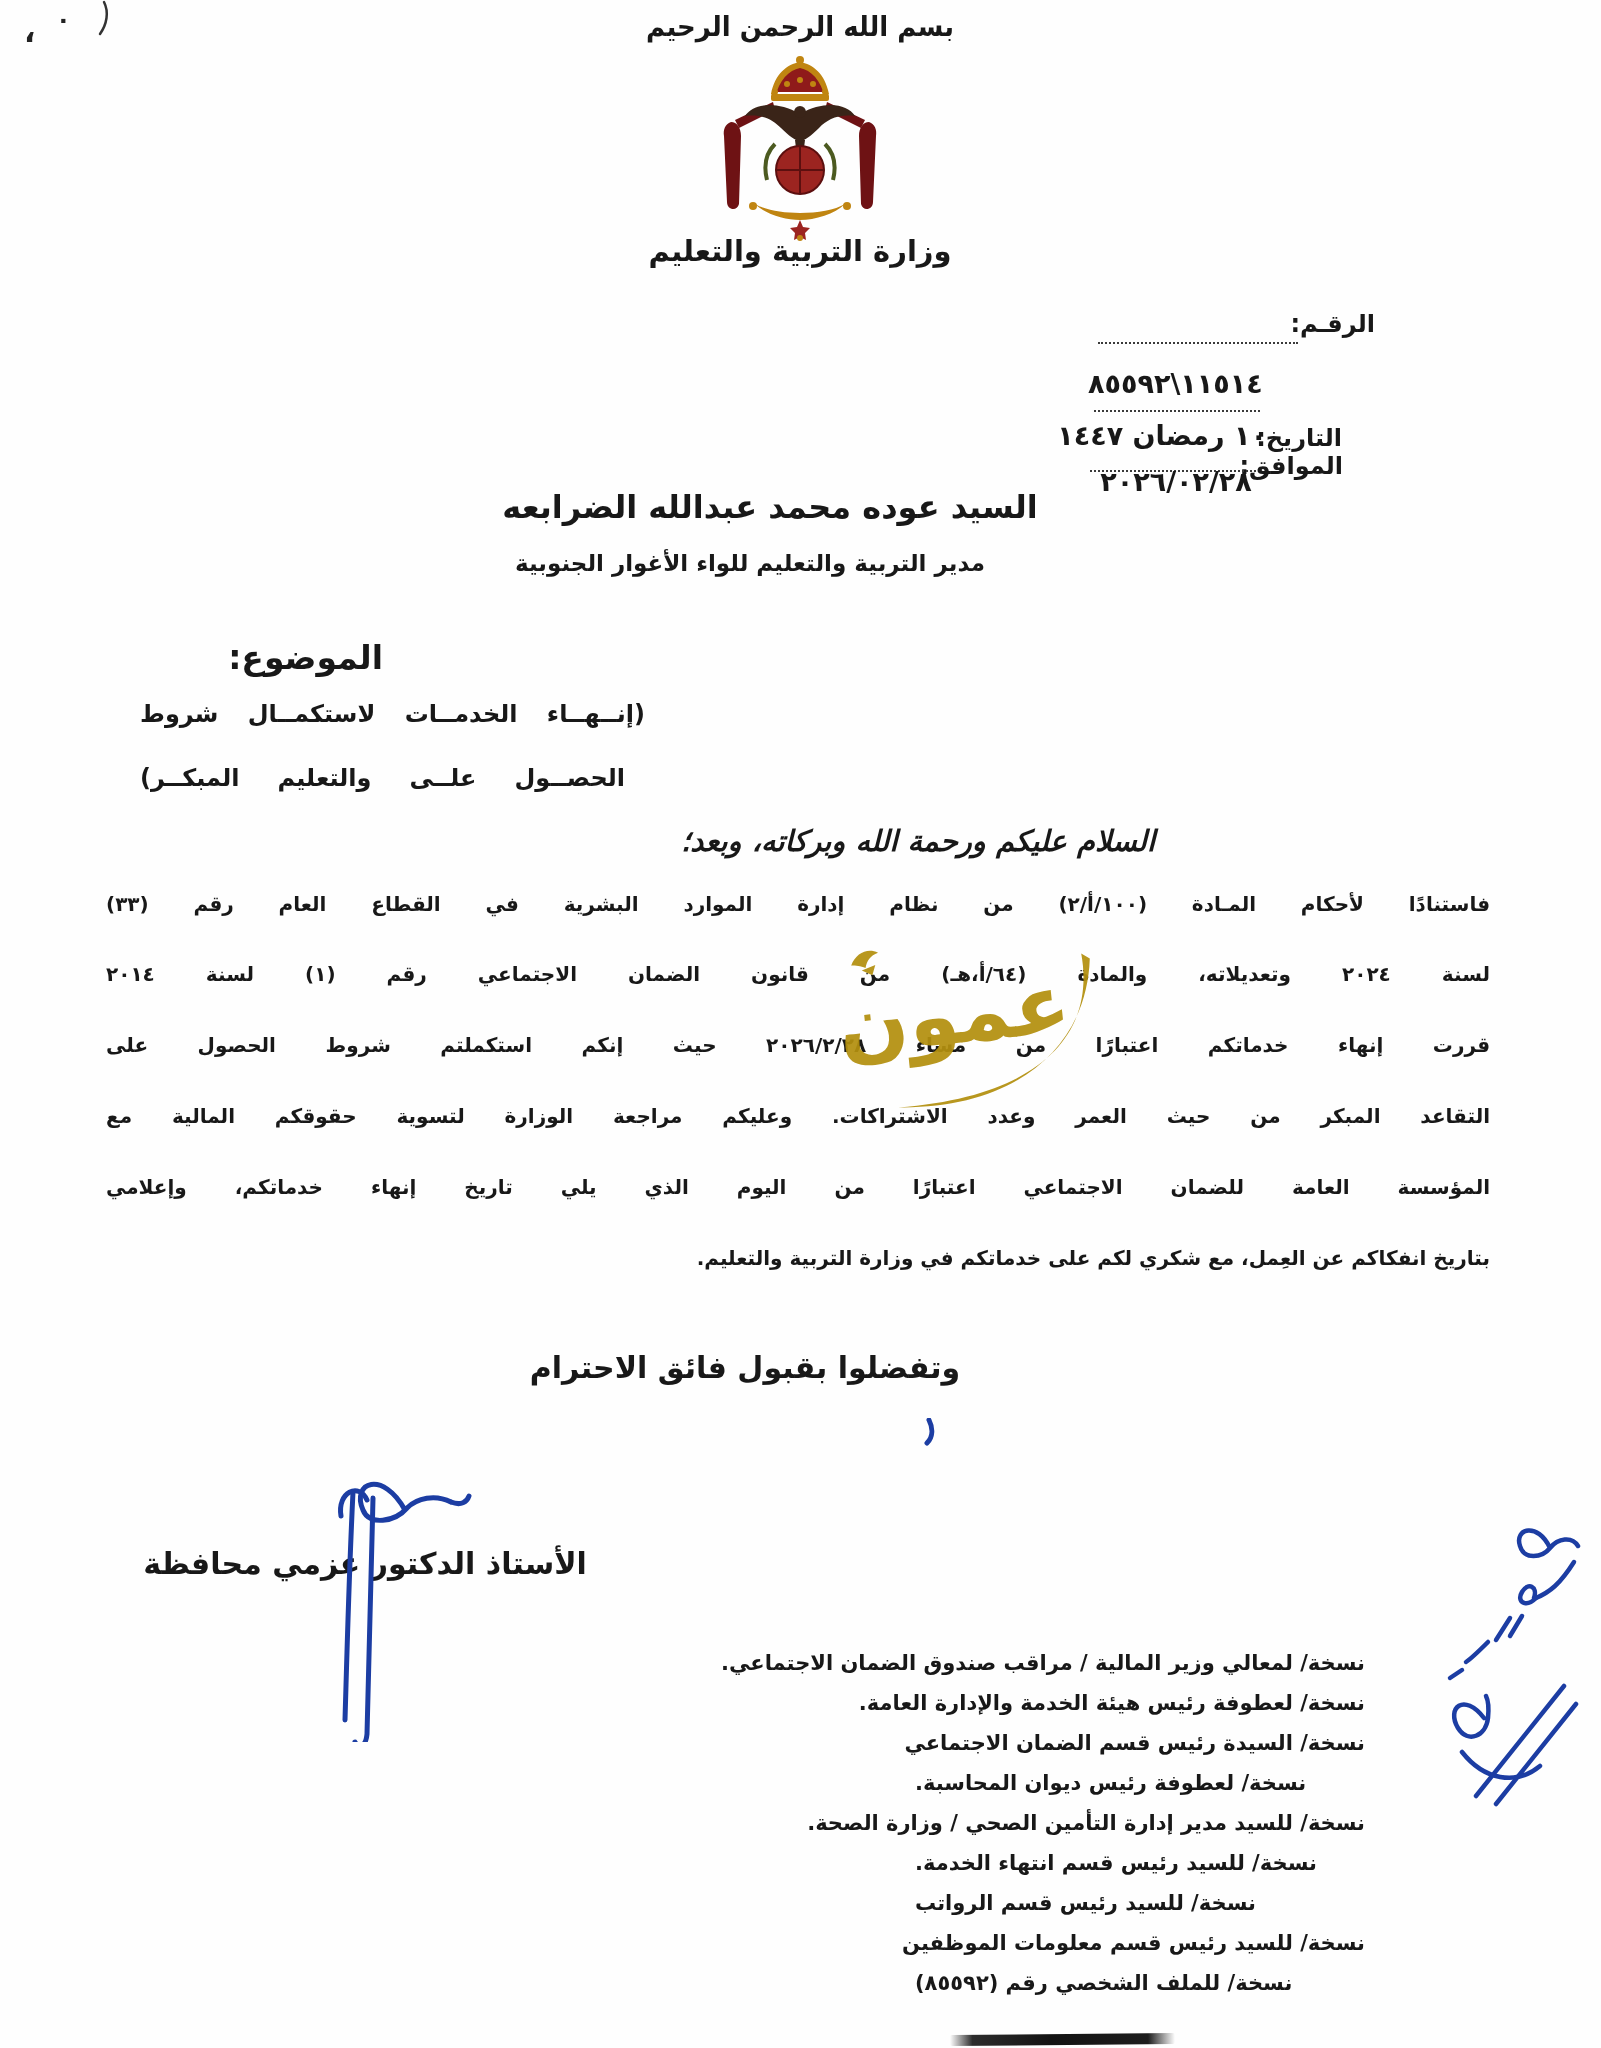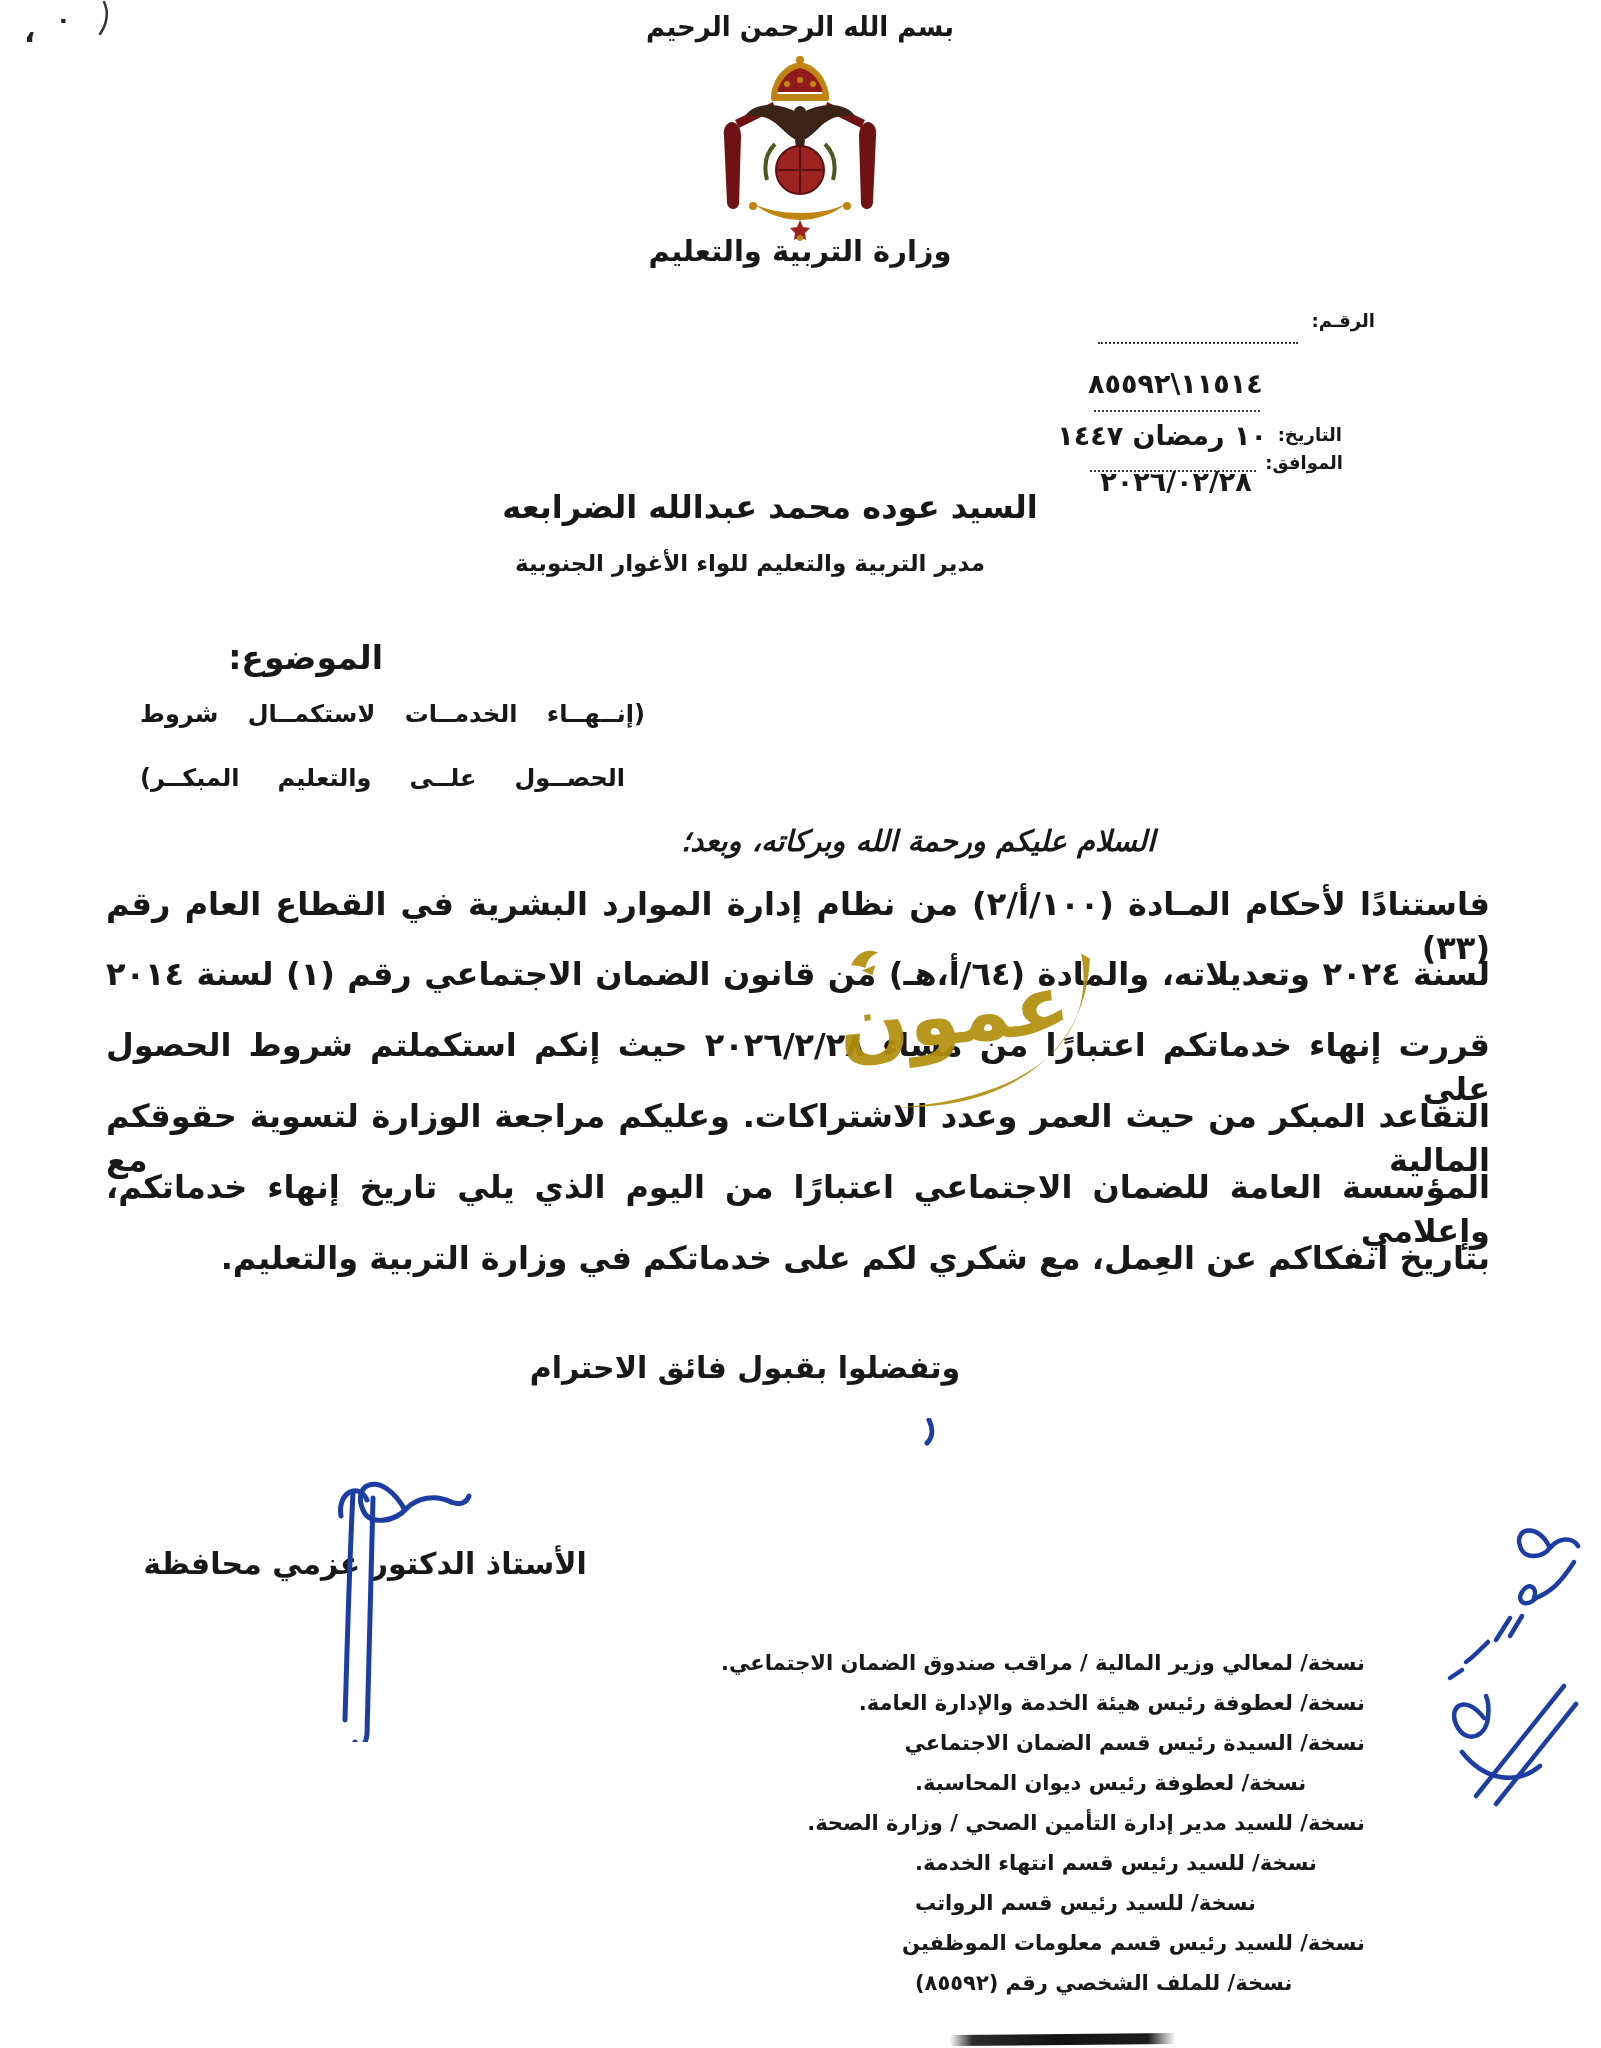--- a/index.html
+++ b/index.html
@@ -8,28 +8,28 @@
   .ar{direction:rtl;}
   .abs{position:absolute;}
   .b{font-weight:bold;}
   .center{text-align:center;}
   .nowrap{white-space:nowrap;}
   .just{text-align:justify;text-align-last:justify;}
   .ltr-num{direction:ltr;unicode-bidi:embed;display:inline-block;}
   .dots{border-bottom:2.5px dotted #3a3a3a;}
   .bismillah{font-size:26px;letter-spacing:-1px;transform:scaleY(1.05);}
   .ministry{font-size:29px;letter-spacing:-0.5px;}
-  .reflabel{font-size:18px;}
+  .reflabel{font-size:24px;}
   .refval{font-size:27px;}
   .recipient1{font-size:32px;}
   .recipient2{font-size:23px;}
   .subjlabel{font-size:33px;}
   .subjline{font-size:24px;}
   .greet{font-size:29px;}
-  .bodyline{font-size:32px;line-height:44px;}
+  .bodyline{font-size:20px;line-height:44px;}
   .closeline{font-size:30px;}
   .sigline{font-size:30px;}
   .ccline{font-size:21px;line-height:40px;height:40px;white-space:nowrap;text-align:left;}
   .scanbar{background:linear-gradient(90deg,rgba(40,40,40,0) 0%,#2c2c2c 10%,#131313 45%,#1d1d1d 88%,rgba(40,40,40,0) 100%);
            transform:rotate(-0.5deg);border-radius:2px;}
 </style>
 </head>
 <body>
 
 <div class="page">

